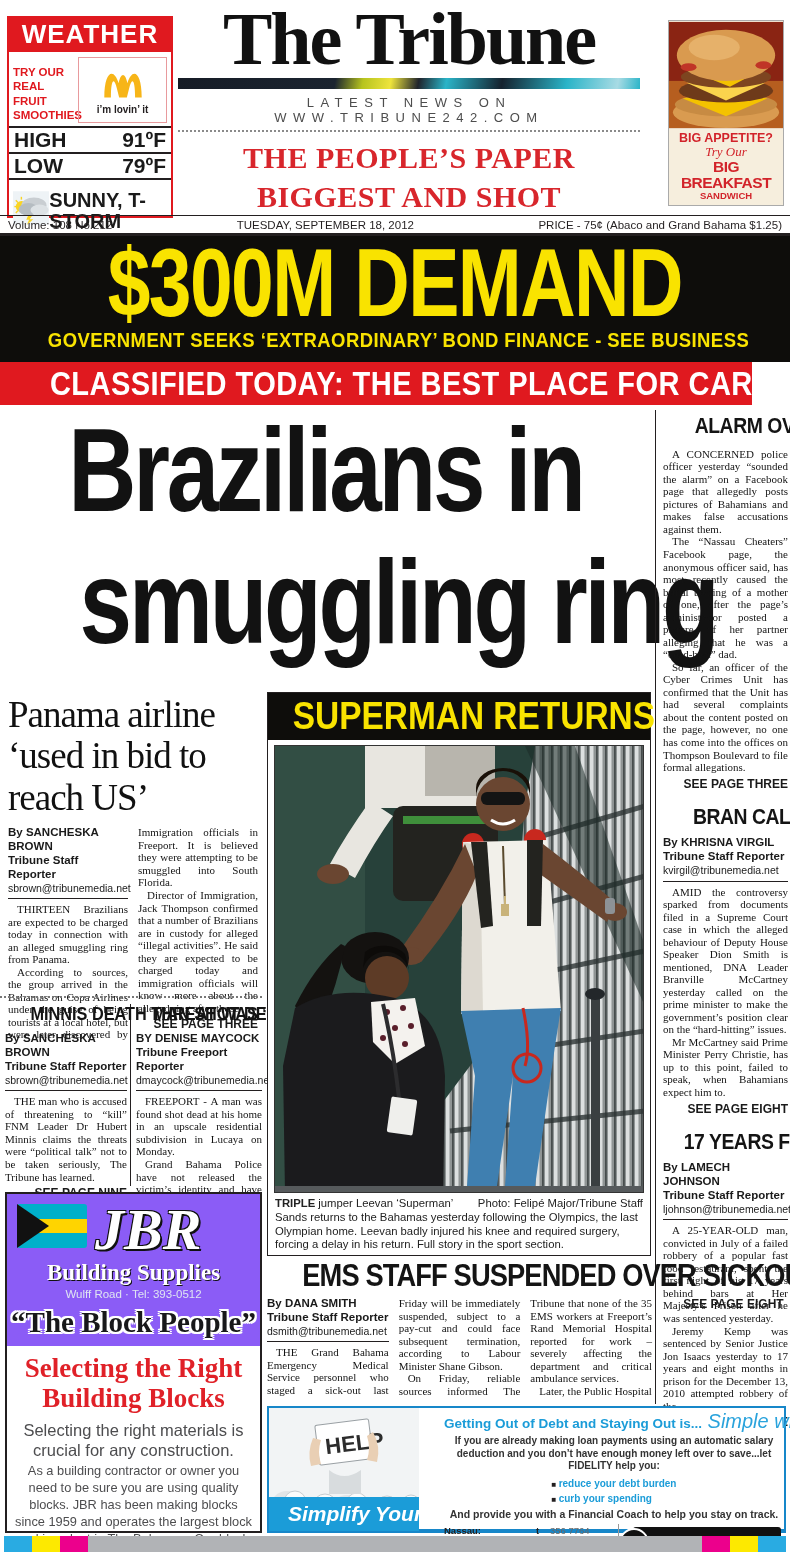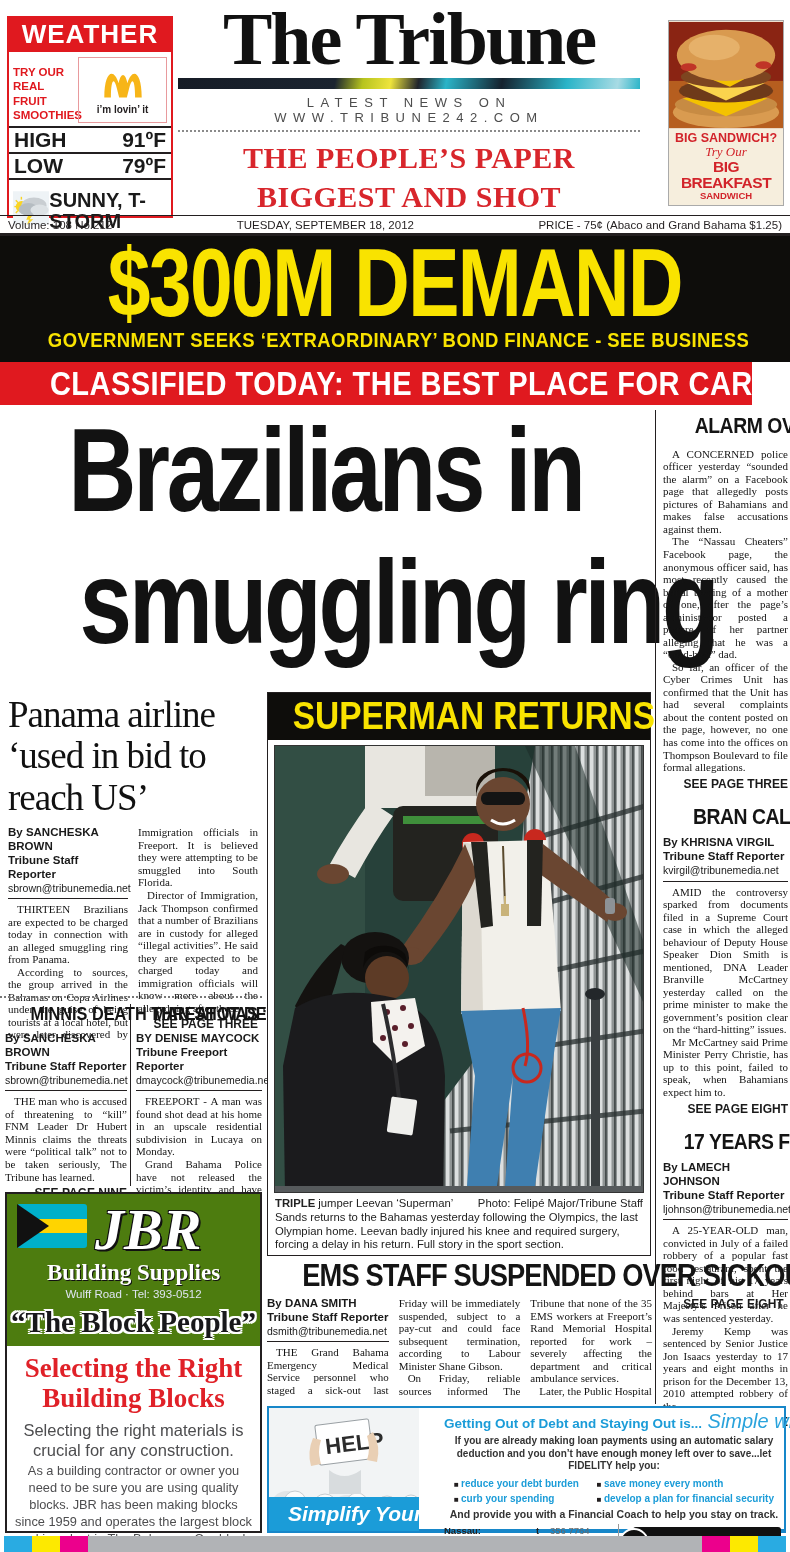--- a/index.html
+++ b/index.html
@@ -88,21 +88,21 @@
   #superman .cap .credit { float:right; }
 
   
   #ems { position:absolute; left:267px; top:1260px; width:385px; }
   #ems .hl { font-weight:bold; font-size:31px; text-align:center; letter-spacing:-1px; color:#141414; line-height:1.0; }
   #ems .cols { column-count:3; column-gap:10px; height:106px; margin-top:6px; }
   #ems .byline { margin-top:0; }
 
   
   #jbr { position:absolute; left:5px; top:1192px; width:257px; height:341px; border:2px solid #231f20; background:#fff; }
-  #jbr .blue { background:#4d7c0f; height:152px; position:relative; color:#fff; }
+  #jbr .blue { background:#8b5cf6; height:152px; position:relative; color:#fff; }
   #jbr .flag { position:absolute; left:10px; top:10px; }
   #jbr .jname { position:absolute; left:88px; top:2px; font-family:"Liberation Serif", serif; font-style:italic; font-weight:bold; font-size:58px; color:#fff; text-shadow:2px 2px 0 #111, -1px -1px 0 #111, 1px -1px 0 #111, -1px 1px 0 #111; }
   #jbr .bsup { position:absolute; left:0; top:66px; width:100%; text-align:center; font-family:"Liberation Serif", serif; font-weight:bold; font-size:23px; text-shadow:1px 1px 0 #111; }
   #jbr .addr { position:absolute; left:0; top:94px; width:100%; text-align:center; font-size:11.5px; color:#dfe5f2; }
   #jbr .block-people { position:absolute; left:0; top:112px; width:100%; text-align:center; font-family:"Liberation Serif", serif; font-weight:bold; font-size:29px; color:#18181a; text-shadow:-2px -2px 0 #fff, 2px -2px 0 #fff, -2px 2px 0 #fff, 2px 2px 0 #fff, 0 2px 0 #fff, 2px 0 0 #fff, 0 -2px 0 #fff, -2px 0 0 #fff; }
   #jbr .white { padding:8px 8px 0; text-align:center; }
   #jbr .sel-head { color:#e02128; font-family:"Liberation Serif", serif; font-weight:bold; font-size:27px; line-height:1.1; }
   #jbr .sel-sub { color:#4d4d4f; font-size:16.5px; line-height:1.2; margin-top:8px; }
   #jbr .sel-body { color:#4d4d4f; font-size:12.8px; line-height:1.32; margin-top:2px; }
 
@@ -199,21 +199,21 @@
         <ellipse cx="58" cy="70" rx="48" ry="12" fill="#6e3a1a"></ellipse>
         <polygon points="18,62 58,80 98,62 58,56" fill="#fbd34d"></polygon>
         <ellipse cx="58" cy="56" rx="46" ry="11" fill="#7d4520"></ellipse>
         <polygon points="22,50 62,66 96,48 58,44" fill="#f4c200"></polygon>
         <ellipse cx="58" cy="34" rx="50" ry="26" fill="#d99a4f"></ellipse>
         <ellipse cx="46" cy="26" rx="26" ry="13" fill="#e8b670" opacity="0.8"></ellipse>
         <ellipse cx="20" cy="46" rx="8" ry="4" fill="#c03427"></ellipse>
         <ellipse cx="96" cy="44" rx="8" ry="4" fill="#c03427"></ellipse>
       </svg>
       <div class="txt">
-        <div class="l1">BIG SANDWICH?</div>
+        <div class="l1">BIG APPETITE?</div>
         <div class="l2">Try Our</div>
         <div class="l3">BIG BREAKFAST</div>
         <div class="l4">SANDWICH</div>
       </div>
     </div>
 
     <div id="dateline">
       <span>Volume: 108 No.212</span>
       <span>TUESDAY, SEPTEMBER 18, 2012</span>
       <span>PRICE - 75¢ (Abaco and Grand Bahama $1.25)</span>
@@ -469,24 +469,20 @@
     <div class="right">
       <div class="headrow">
         <span class="h1">Getting Out of Debt and Staying Out is...</span><span class="h2"> Simple with </span>
       </div>
       <div class="intro">If you are already making loan payments using an automatic salary deduction and you don’t have enough money left over to save...let FIDELITY help you:</div>
       <div class="bullets">
         <div>
             <p>reduce your debt burden</p>
             <p>curb your spending</p>
           </div>
-        <div>
-            <p>save money every month</p>
-            <p>develop a plan for financial security</p>
-          </div>
       </div>
       <div class="coach">And provide you with a Financial Coach to help you stay on track.</div>
       <div class="contact">
         <div class="phones">
           <div class="row">
               <span class="lab">Nassau:</span>
               <span class="tt">t</span>
               <span class="num">356 7764</span>
             </div>
           <div class="row">

